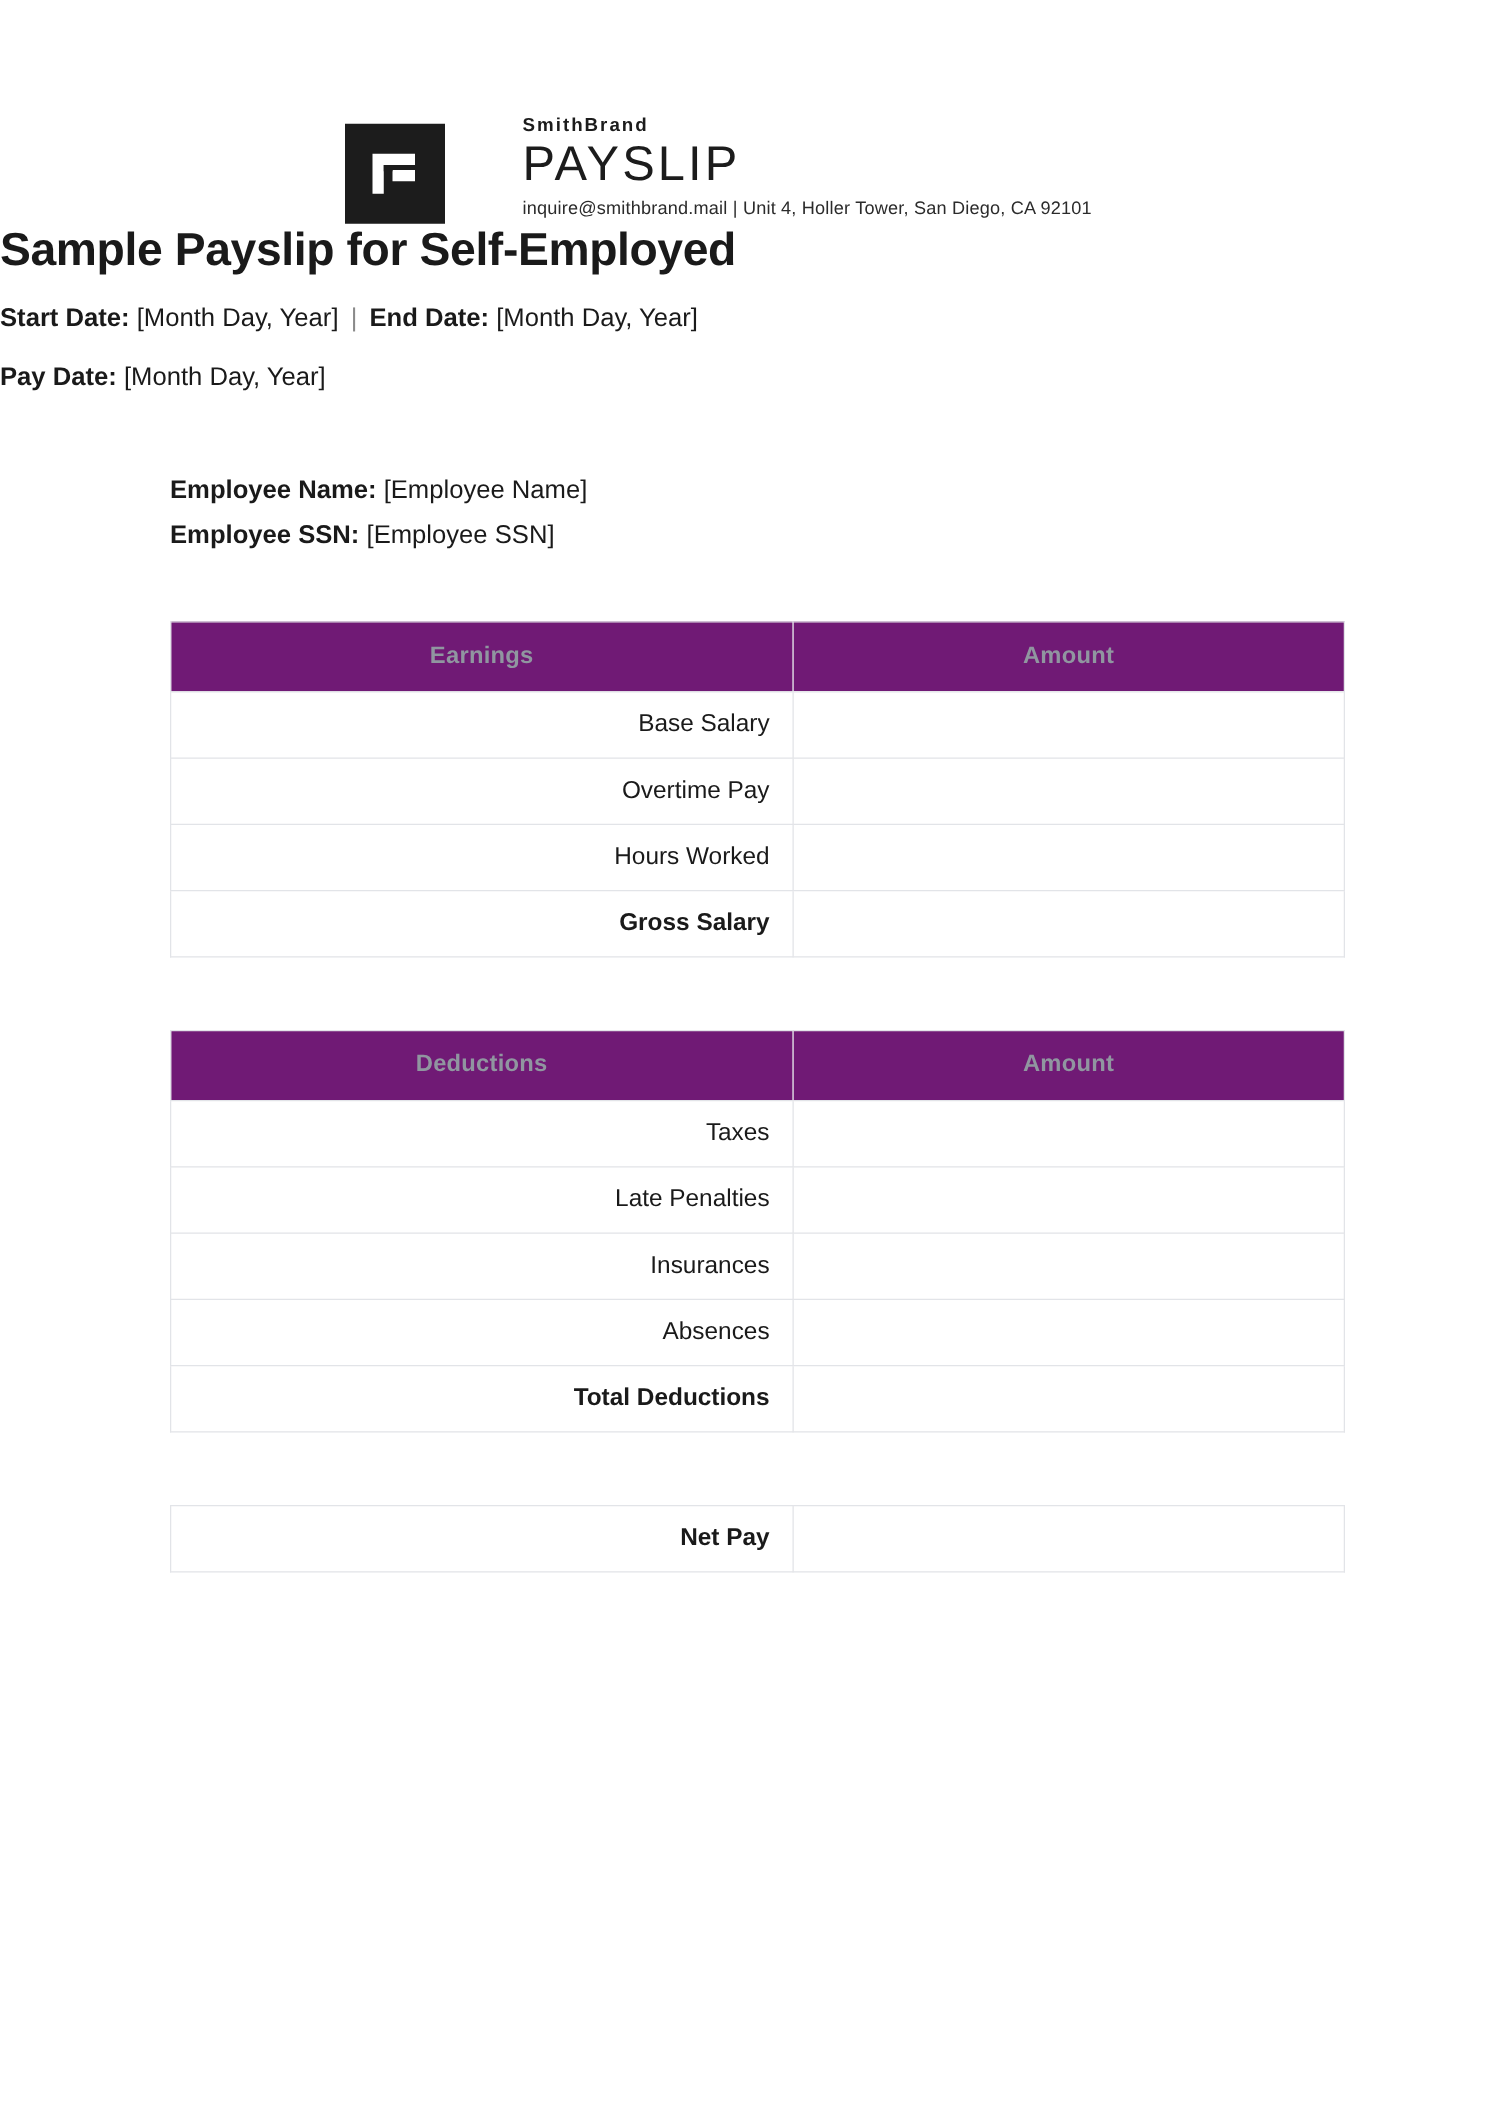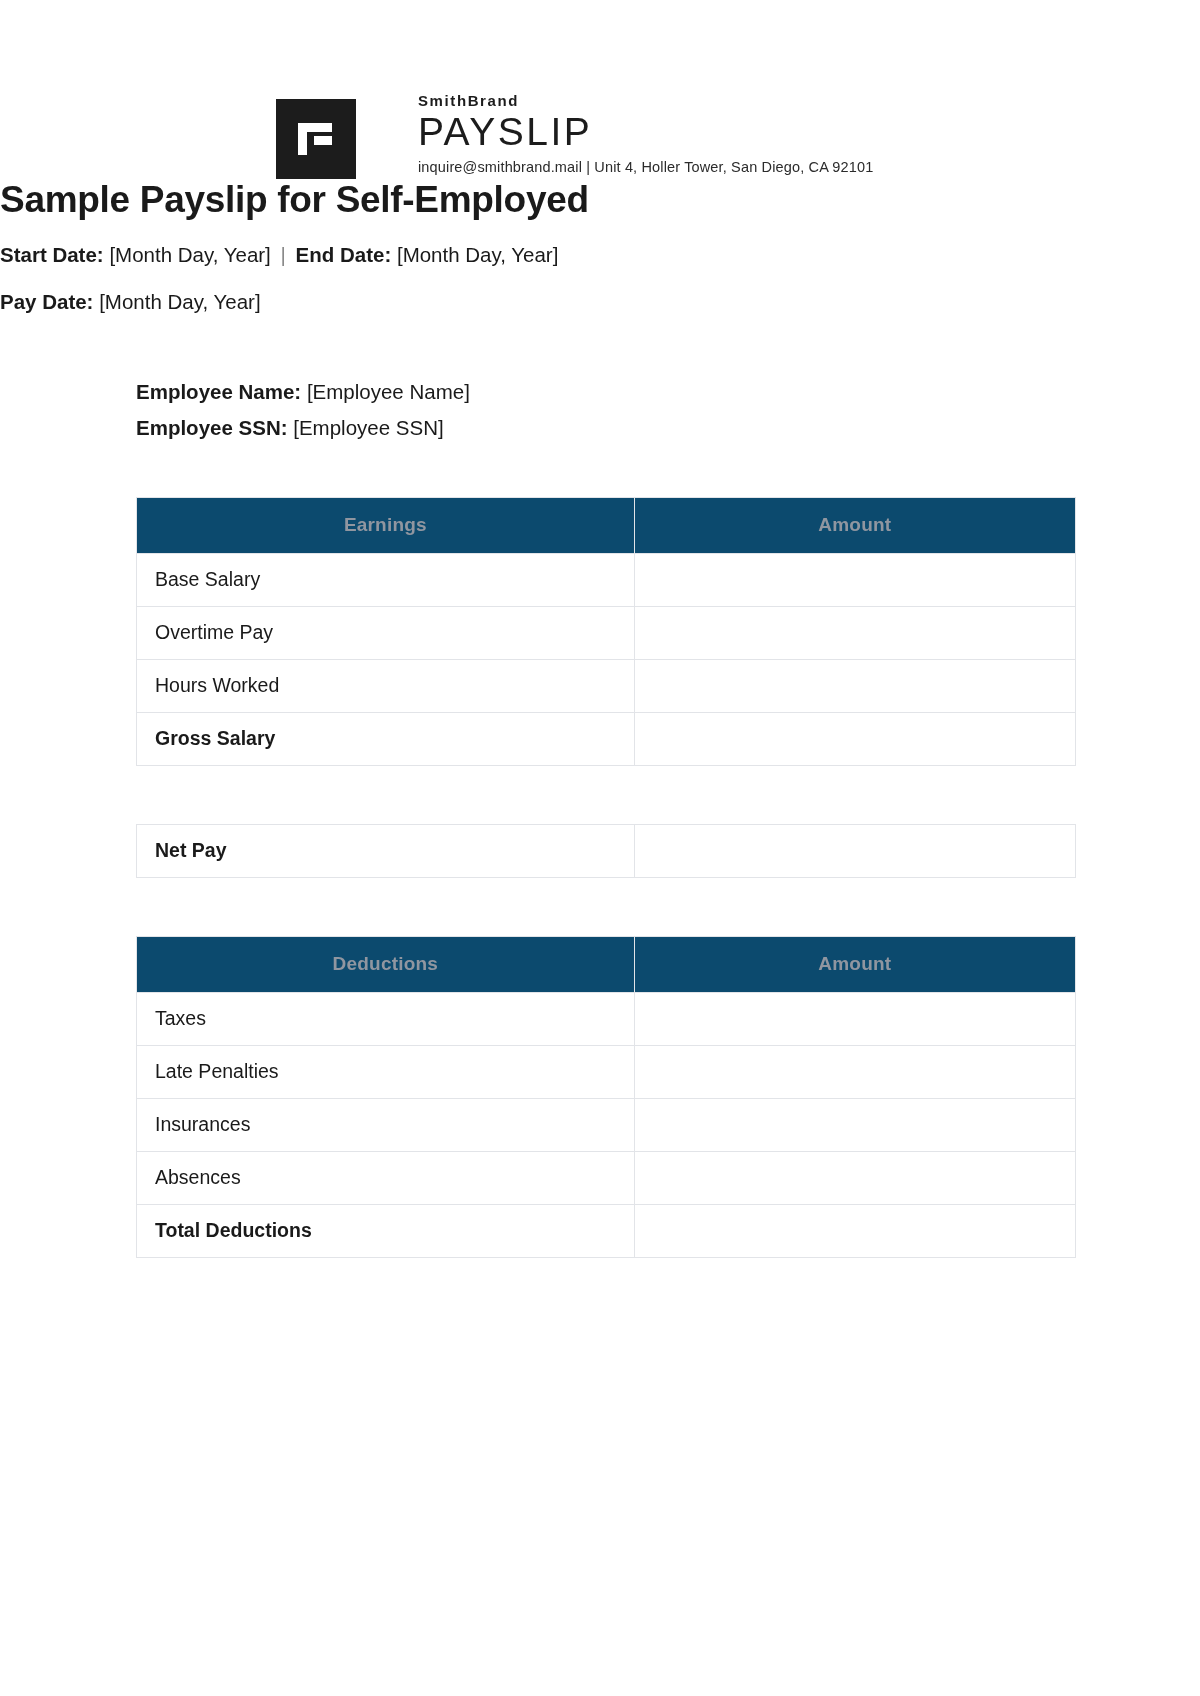--- a/index.html
+++ b/index.html
@@ -147,32 +147,32 @@
   .tbl.second { margin-top: 58px; }
   .tbl.third { margin-top: 58px; }
 
   .tbl th, .tbl td {
     border: 1px solid #e2e4e8;
     height: 52px;
     padding: 0 18px;
     vertical-align: middle;
   }
   .tbl th {
-    background: #0c4a6e;
+    background: #701a75;
     color: #9096a0;
     font-size: 19px;
     font-weight: bold;
     text-align: center;
     height: 55px;
     letter-spacing: 0.2px;
   }
   .tbl td.label {
     font-size: 19.5px;
     color: #1a1a1a;
-    text-align: left;
+    text-align: right;
   }
   .tbl td.label.strong {
     font-weight: bold;
   }
   .tbl td.amount {
     background: #ffffff;
   }
   .col-label { width: 53%; }
   .col-amount { width: 47%; }
 </style>
@@ -247,61 +247,61 @@
         <td class="label">Hours Worked</td>
         <td class="amount"></td>
       </tr>
       <tr>
         <td class="label strong">Gross Salary</td>
         <td class="amount"></td>
       </tr>
     </tbody>
   </table>
 
+  <table class="tbl second">
+    <colgroup>
+        <col class="col-label">
+        <col class="col-amount">
+      </colgroup>
+    <thead>
+      <tr>
+        <th>Deductions</th>
+        <th>Amount</th>
+      </tr>
+    </thead>
+    <tbody>
+      <tr>
+        <td class="label">Taxes</td>
+        <td class="amount"></td>
+      </tr>
+      <tr>
+        <td class="label">Late Penalties</td>
+        <td class="amount"></td>
+      </tr>
+      <tr>
+        <td class="label">Insurances</td>
+        <td class="amount"></td>
+      </tr>
+      <tr>
+        <td class="label">Absences</td>
+        <td class="amount"></td>
+      </tr>
+      <tr>
+        <td class="label strong">Total Deductions</td>
+        <td class="amount"></td>
+      </tr>
+    </tbody>
+  </table>
+
   <table class="tbl third">
     <colgroup>
         <col class="col-label">
         <col class="col-amount">
       </colgroup>
     <tbody>
       <tr>
         <td class="label strong">Net Pay</td>
         <td class="amount"></td>
       </tr>
     </tbody>
   </table>
 
-  <table class="tbl second">
-    <colgroup>
-        <col class="col-label">
-        <col class="col-amount">
-      </colgroup>
-    <thead>
-      <tr>
-        <th>Deductions</th>
-        <th>Amount</th>
-      </tr>
-    </thead>
-    <tbody>
-      <tr>
-        <td class="label">Taxes</td>
-        <td class="amount"></td>
-      </tr>
-      <tr>
-        <td class="label">Late Penalties</td>
-        <td class="amount"></td>
-      </tr>
-      <tr>
-        <td class="label">Insurances</td>
-        <td class="amount"></td>
-      </tr>
-      <tr>
-        <td class="label">Absences</td>
-        <td class="amount"></td>
-      </tr>
-      <tr>
-        <td class="label strong">Total Deductions</td>
-        <td class="amount"></td>
-      </tr>
-    </tbody>
-  </table>
-
 </div>
 
 </body></html>

